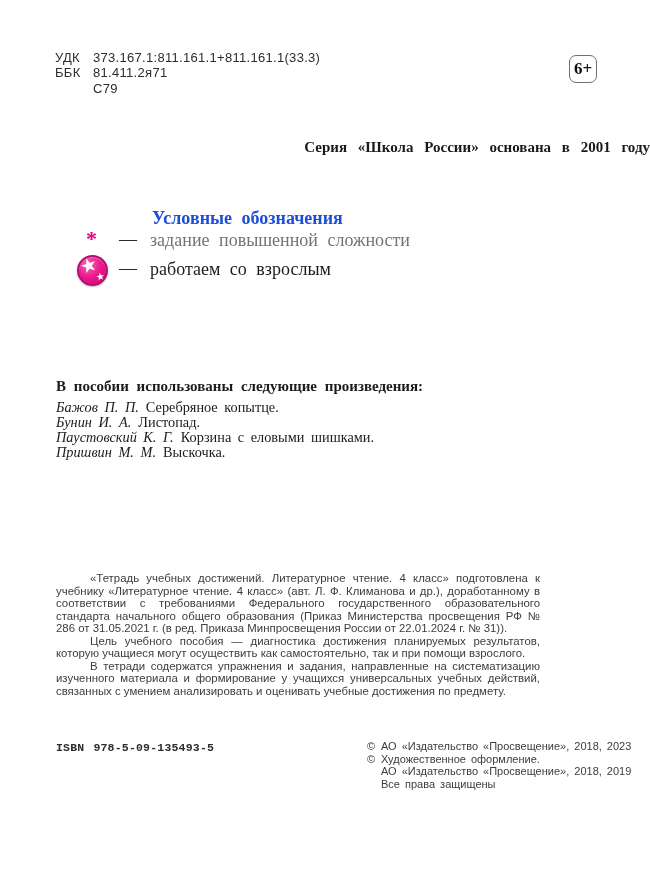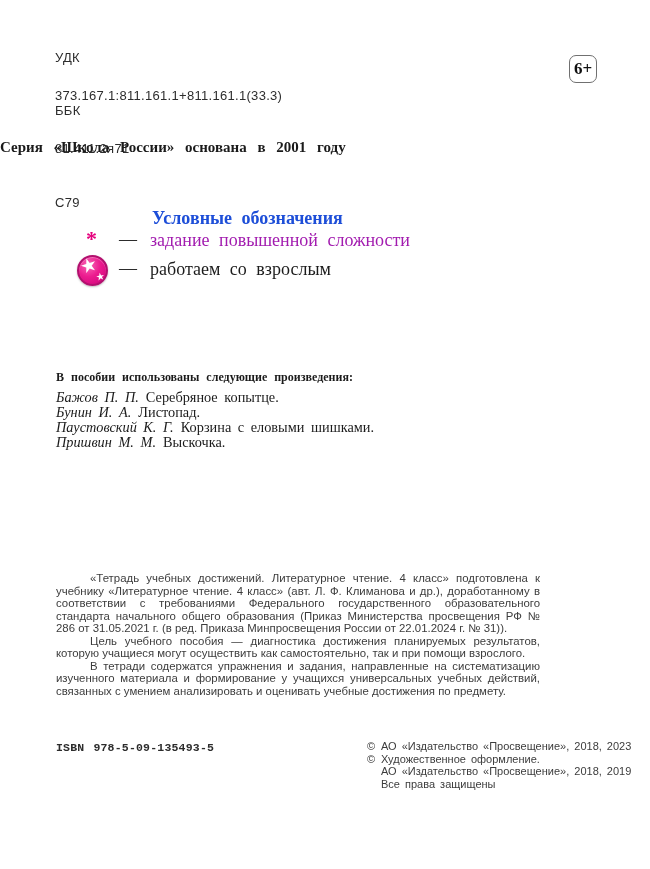--- a/index.html
+++ b/index.html
@@ -7,47 +7,47 @@
     position:relative; width:650px; height:869px; background:#ffffff;
     font-family:"Liberation Serif", serif; color:#1d1d1d; overflow:hidden;
   }
 
   
   .meta {
     position:absolute; left:55px; top:50px;
     font-family:"Liberation Sans", sans-serif; font-size:13px;
     line-height:15.3px; color:#2d2d2d; letter-spacing:0.3px;
   }
-  .meta-row { display:flex;flex-direction:column; }
+  .meta-row { display:flex; }
   .meta-label { width:38px; flex:0 0 38px; }
 
   .age-badge {
     position:absolute; left:569px; top:55px; width:28px; height:28px;
     box-sizing:border-box; border:1.6px solid #707070; border-radius:7px;
     display:flex; align-items:center; justify-content:center;
     font-family:"Liberation Serif", serif; font-weight:bold; font-size:17px; color:#101010;
     background:#fff;
   }
 
   .series {
-    position:absolute; left:0; top:139px; width:650px; text-align:left;
+    position:absolute; left:0; top:139px; width:650px; text-align:right;
     font-weight:bold; font-size:15px; word-spacing:7px; color:#1a1a1a;
   }
 
   
   .legend-title {
     position:absolute; left:152px; top:208px;
     font-size:18px; font-weight:bold; word-spacing:5px; color:#1d4ed8;
   }
   .legend-asterisk {
     position:absolute; left:86px; top:226px;
     font-size:22px; font-weight:bold; color:#e5007d;
   }
   .legend-dash1 { position:absolute; left:119px; top:229px; font-size:18px; color:#222; }
-  .legend-label1 { position:absolute; left:150px; top:230px; font-size:18px; word-spacing:5px; color:#a21caf; }
+  .legend-label1 { position:absolute; left:150px; top:230px; font-size:18px; word-spacing:5px; color:#737373; }
 
   .star-badge {
     position:absolute; left:77px; top:255px; width:31px; height:31px;
     box-sizing:border-box; border-radius:50%;
     background:radial-gradient(circle at 35% 30%, #f768b5 0%, #ec1c8f 45%, #cc0077 100%);
     border:2px solid #b2106e;
     box-shadow:0 1px 2px rgba(0,0,0,0.25), inset 0 1px 1px rgba(255,255,255,0.35);
   }
   .star-big {
     position:absolute; left:1px; top:-1px; color:#ffffff; font-size:19px;
@@ -57,21 +57,21 @@
   .star-small {
     position:absolute; right:1px; bottom:2px; color:#ffffff; font-size:10px;
     transform:rotate(-10deg); line-height:1;
     font-family:"DejaVu Sans", sans-serif;
   }
   .legend-dash2 { position:absolute; left:119px; top:258px; font-size:18px; color:#222; }
   .legend-label2 { position:absolute; left:150px; top:259px; font-size:18px; word-spacing:5px; color:#1c1c1c; }
 
   
   .works { position:absolute; left:56px; top:370px; color:#1b1b1b; }
-  .works-heading { font-weight:bold; font-size:12px; word-spacing:4px; margin:0 0 5px 0; }
+  .works-heading { font-weight:bold; font-size:15px; word-spacing:4px; margin:8px 0 5px 0; }
   .works-item { font-size:14.3px; line-height:14.9px; word-spacing:3px; }
   .works-author { font-style:italic; margin-right:7px; }
 
   
   .annotation {
     position:absolute; left:56px; top:572px; width:484px;
     font-family:"Liberation Sans", sans-serif; font-size:11.4px; line-height:12.5px;
     text-align:justify; color:#3c3c3c;
   }
   .annotation p { margin:0; text-indent:34px; }

